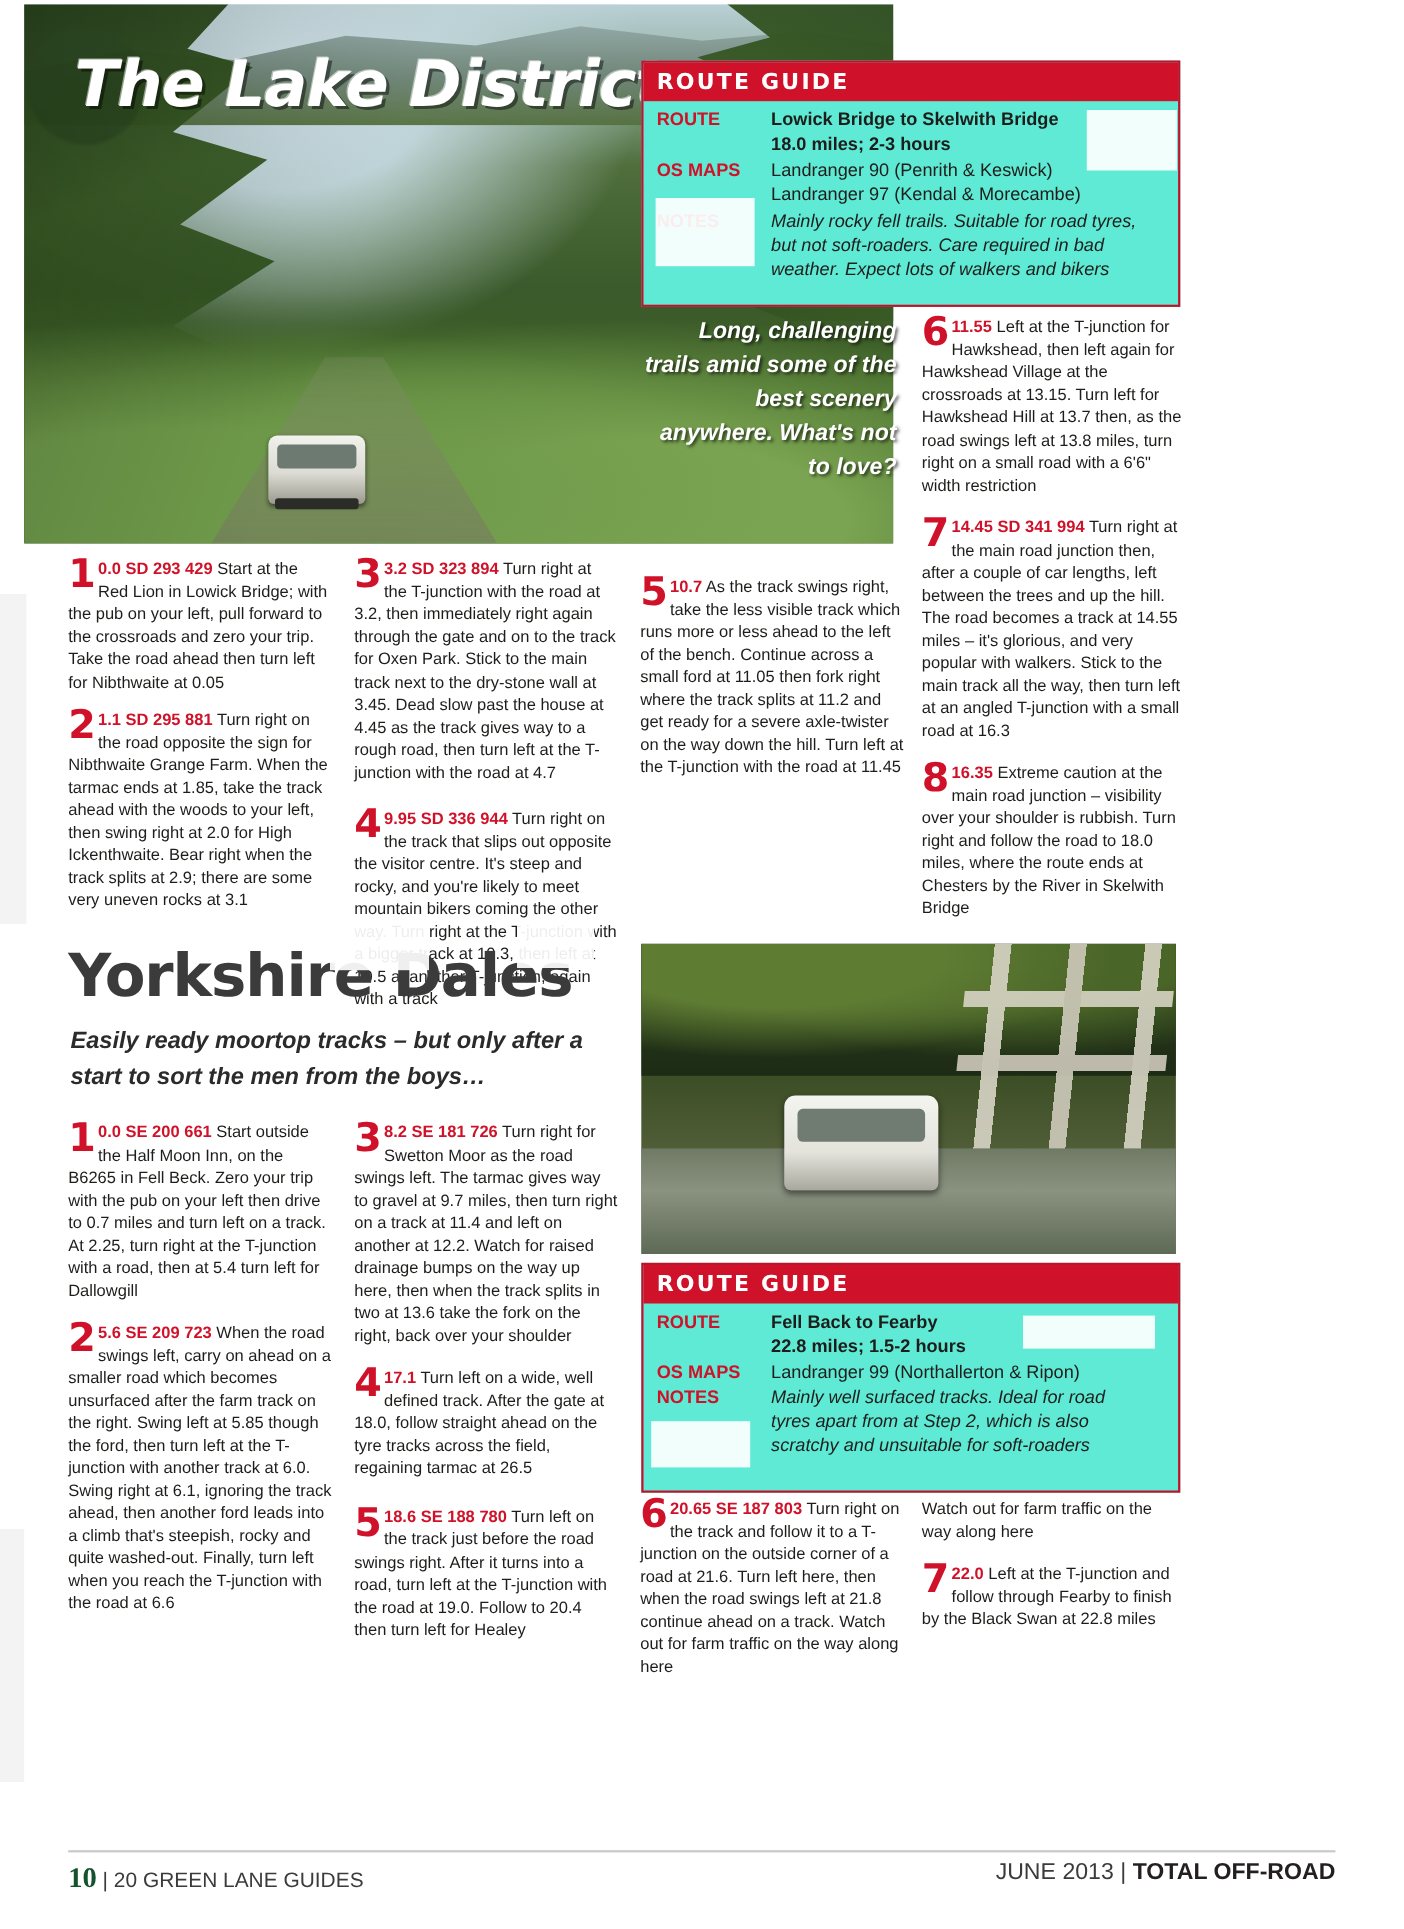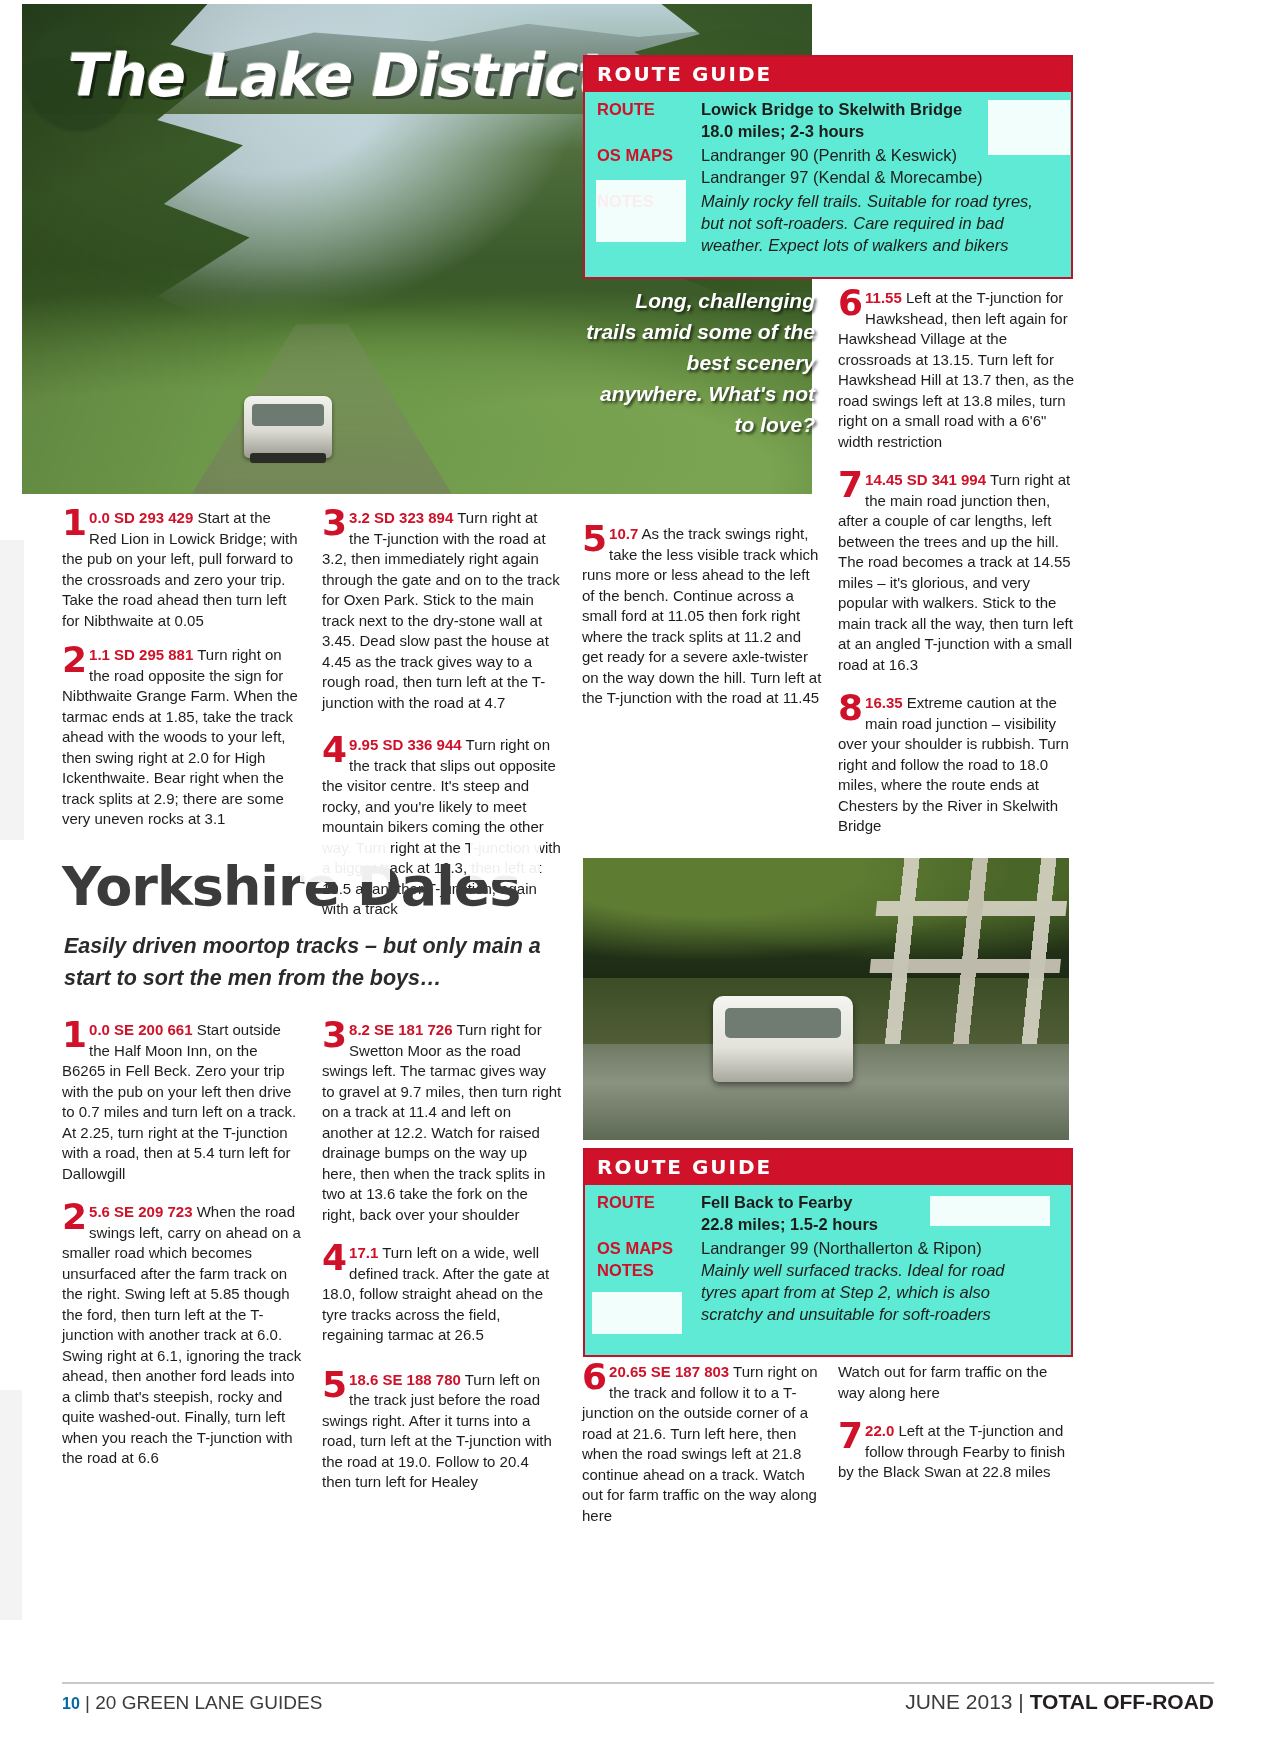--- a/index.html
+++ b/index.html
@@ -160,21 +160,21 @@
     border-radius:10px 10px 6px 6px;box-shadow:0 3px 6px rgba(0,0,0,.5);
   }
   .yd-photo .van:before{
     content:"";position:absolute;left:12px;top:12px;width:116px;height:30px;background:#707c72;border-radius:5px;
   }
 
   
   .footer-left{
     position:absolute;left:62px;top:1692px;font-size:19px;color:#3b3b3b;
   }
-  .footer-left b{font-size:16px;color:#0369a1;}
+  .footer-left b{font-size:26px;color:#14532d;font-family:Liberation Serif, serif;}
   .footer-right{
     position:absolute;right:62px;top:1690px;font-size:21px;color:#3b3b3b;
     text-align:right;
   }
   .footer-right b{color:#231f20;}
   .rule{
     position:absolute;left:62px;right:62px;top:1682px;height:2px;background:#c9c9c9;
   }
 
   
@@ -260,21 +260,21 @@
     </div>
     <div class="step" style="margin-top:18px;">
       <p><span class="num">7</span><span class="gr">14.45 SD 341 994</span> <span>Turn right at the main road junction then, after a couple of car lengths, left between the trees and up the hill. The road becomes a track at 14.55 miles – it's glorious, and very popular with walkers. Stick to the main track all the way, then turn left at an angled T-junction with a small road at 16.3</span></p>
     </div>
     <div class="step" style="margin-top:18px;">
       <p><span class="num">8</span><span class="gr">16.35</span> <span>Extreme caution at the main road junction – visibility over your shoulder is rubbish. Turn right and follow the road to 18.0 miles, where the route ends at Chesters by the River in Skelwith Bridge</span></p>
     </div>
   </div>
 
   <div class="yd-title">Yorkshire Dales</div>
-  <div class="yd-sub">Easily driven moortop tracks – but only main a start to sort the men from the boys…</div>
+  <div class="yd-sub">Easily ready moortop tracks – but only after a start to sort the men from the boys…</div>
 
   <div class="yd-photo">
     <div class="canopy"></div>
     <div class="fence"></div>
     <div class="water"></div>
     <div class="van"></div>
   </div>
 
   <div class="route-box" id="route-box-2">
     <div class="route-hdr">ROUTE GUIDE</div>

